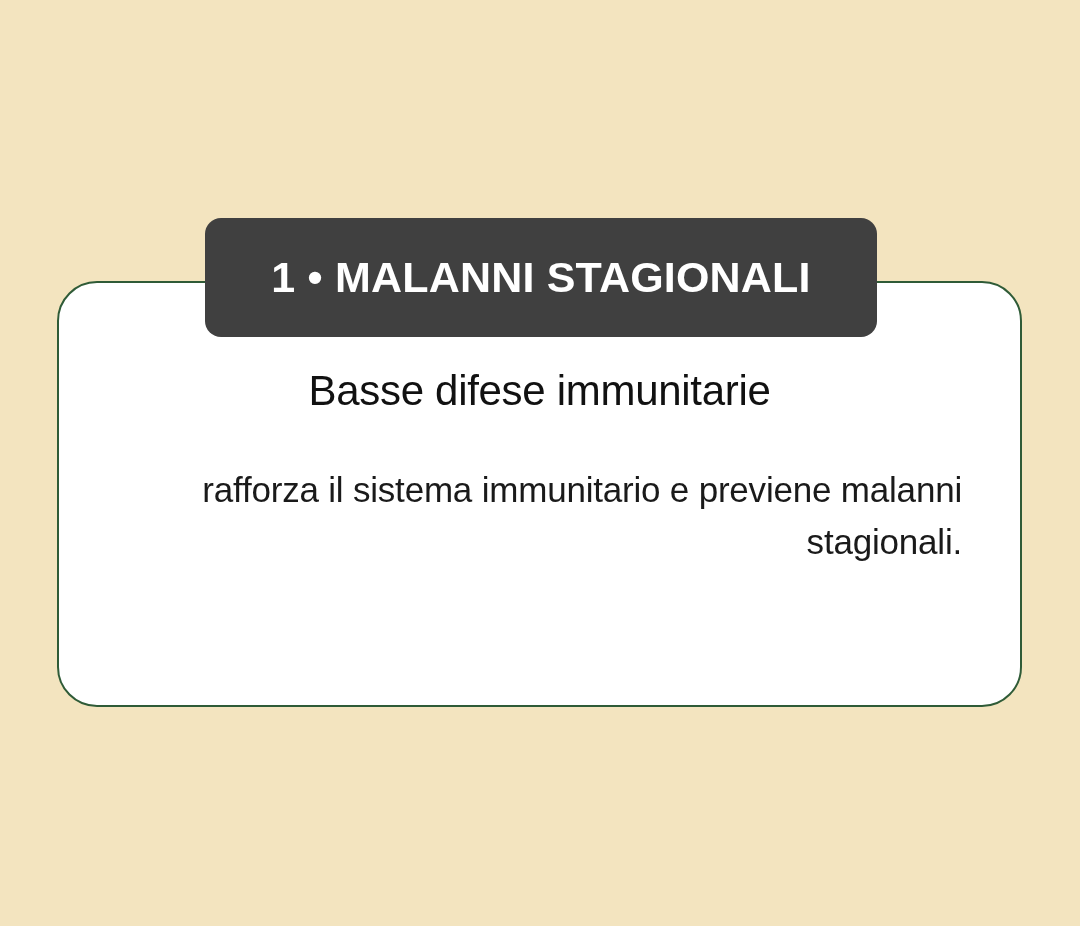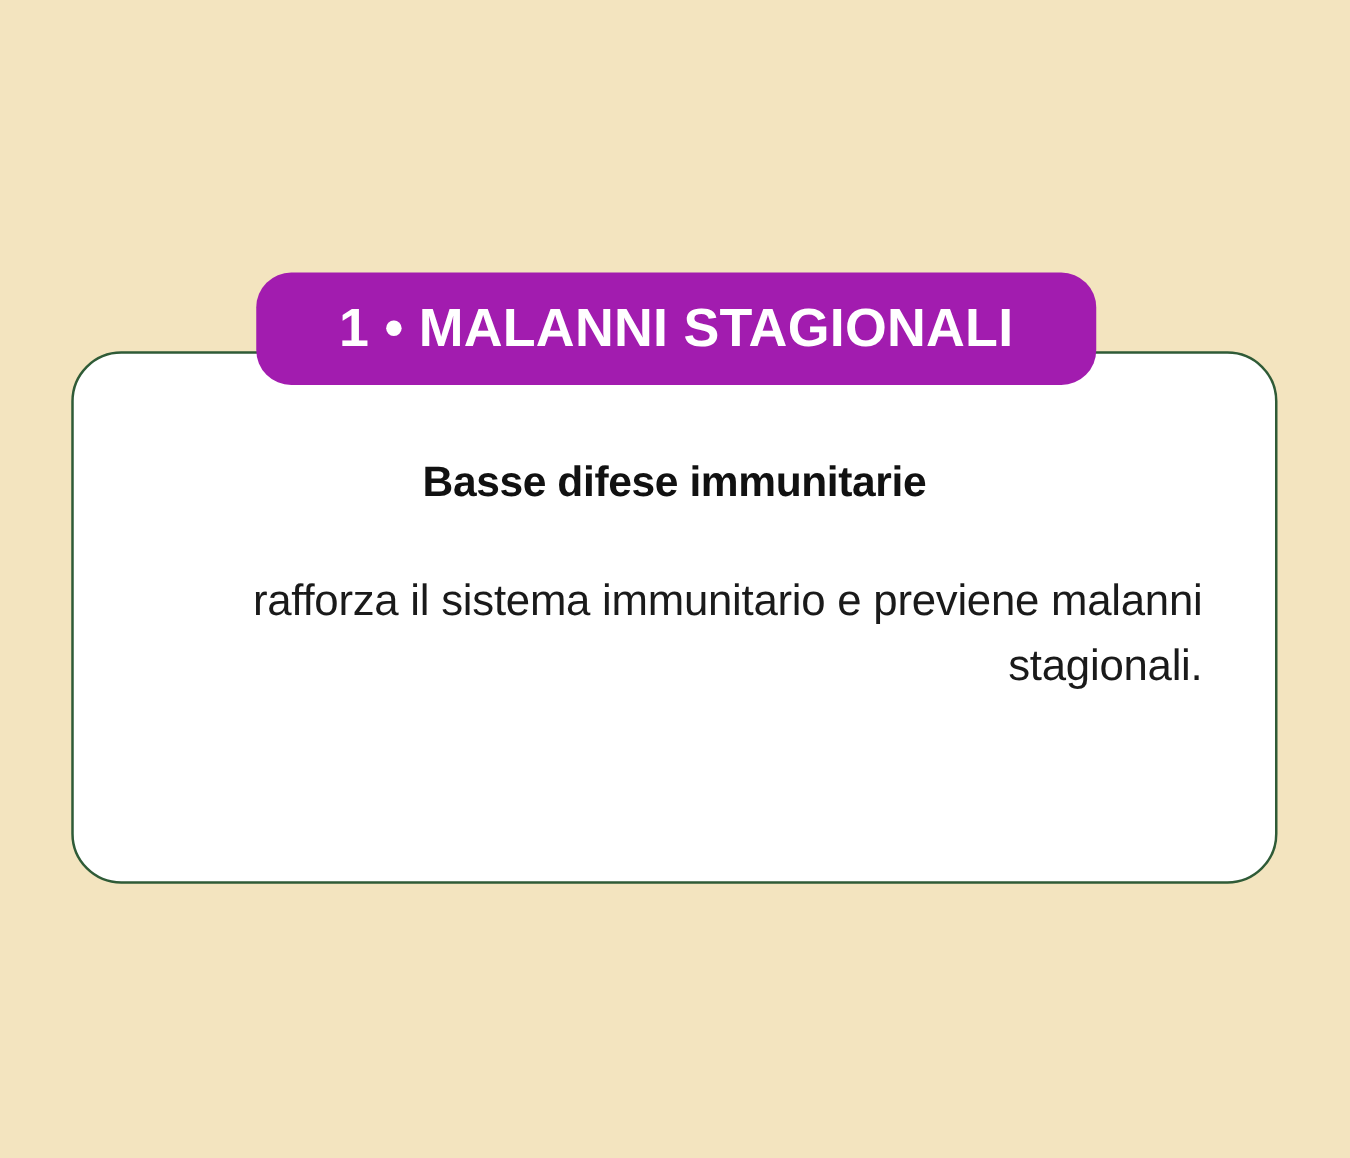--- a/index.html
+++ b/index.html
@@ -36,24 +36,24 @@
     border: 2px solid #2f5b37;
     border-radius: 40px;
   }
 
   
   #header-badge {
     position: absolute;
     left: 205px;
     top: 218px;
     width: 672px;
-    height: 90px;
+    height: 119px;
     box-sizing: border-box;
-    background: #a21caf;
-    border-radius: 28px;
+    background: #404040;
+    border-radius: 16px;
     display: flex;
     align-items: center;
     justify-content: center;
     z-index: 5;
   }
   #header-badge .badge-text {
     color: #ffffff;
     font-size: 43px;
     font-weight: bold;
     letter-spacing: 0.2px;
@@ -71,22 +71,22 @@
     height: 426px;
     box-sizing: border-box;
     padding: 86px 60px 0 60px;
     z-index: 6;
     pointer-events: none;
   }
   #card-heading {
     margin: 0;
     text-align: center;
     color: #111111;
-    font-size: 34px;
-    font-weight: bold;
+    font-size: 42px;
+    font-weight: normal;
     line-height: 1.15;
     letter-spacing: -0.3px;
   }
   #card-description {
     margin: 0;
     padding-top: 49px;
     text-align: right;
     color: #1a1a1a;
     font-size: 35px;
     font-weight: 400;

